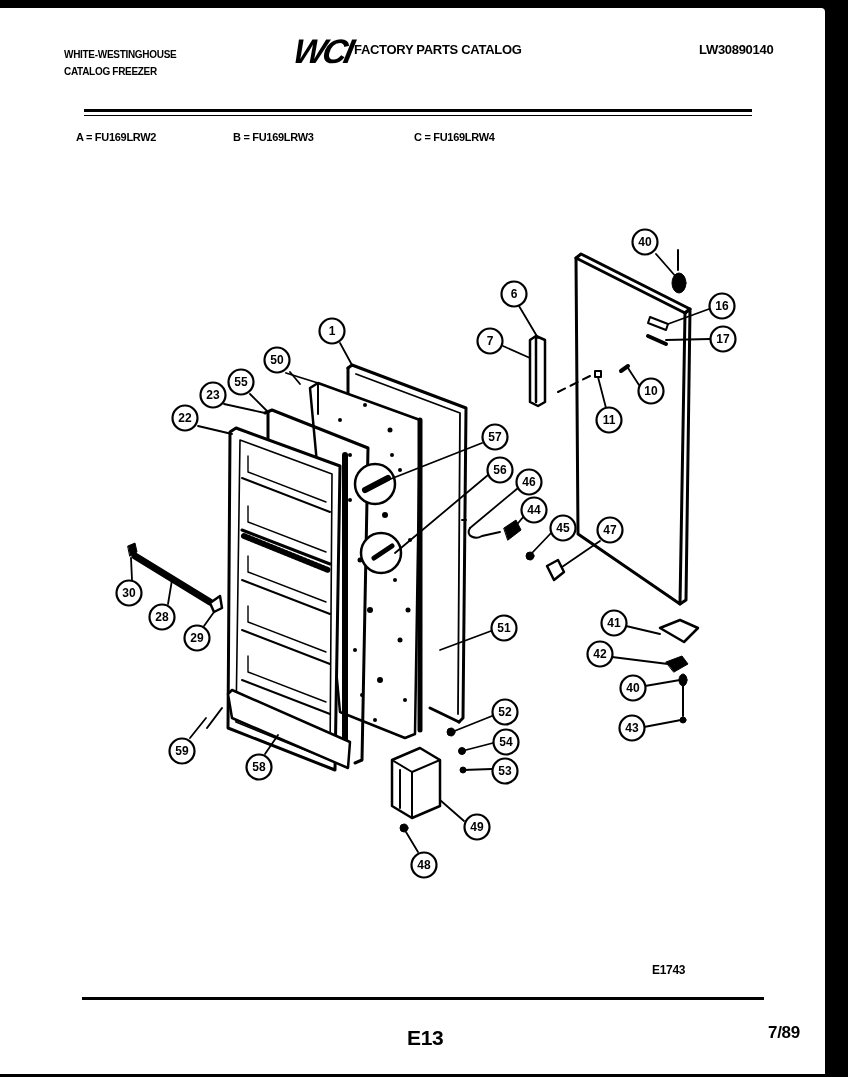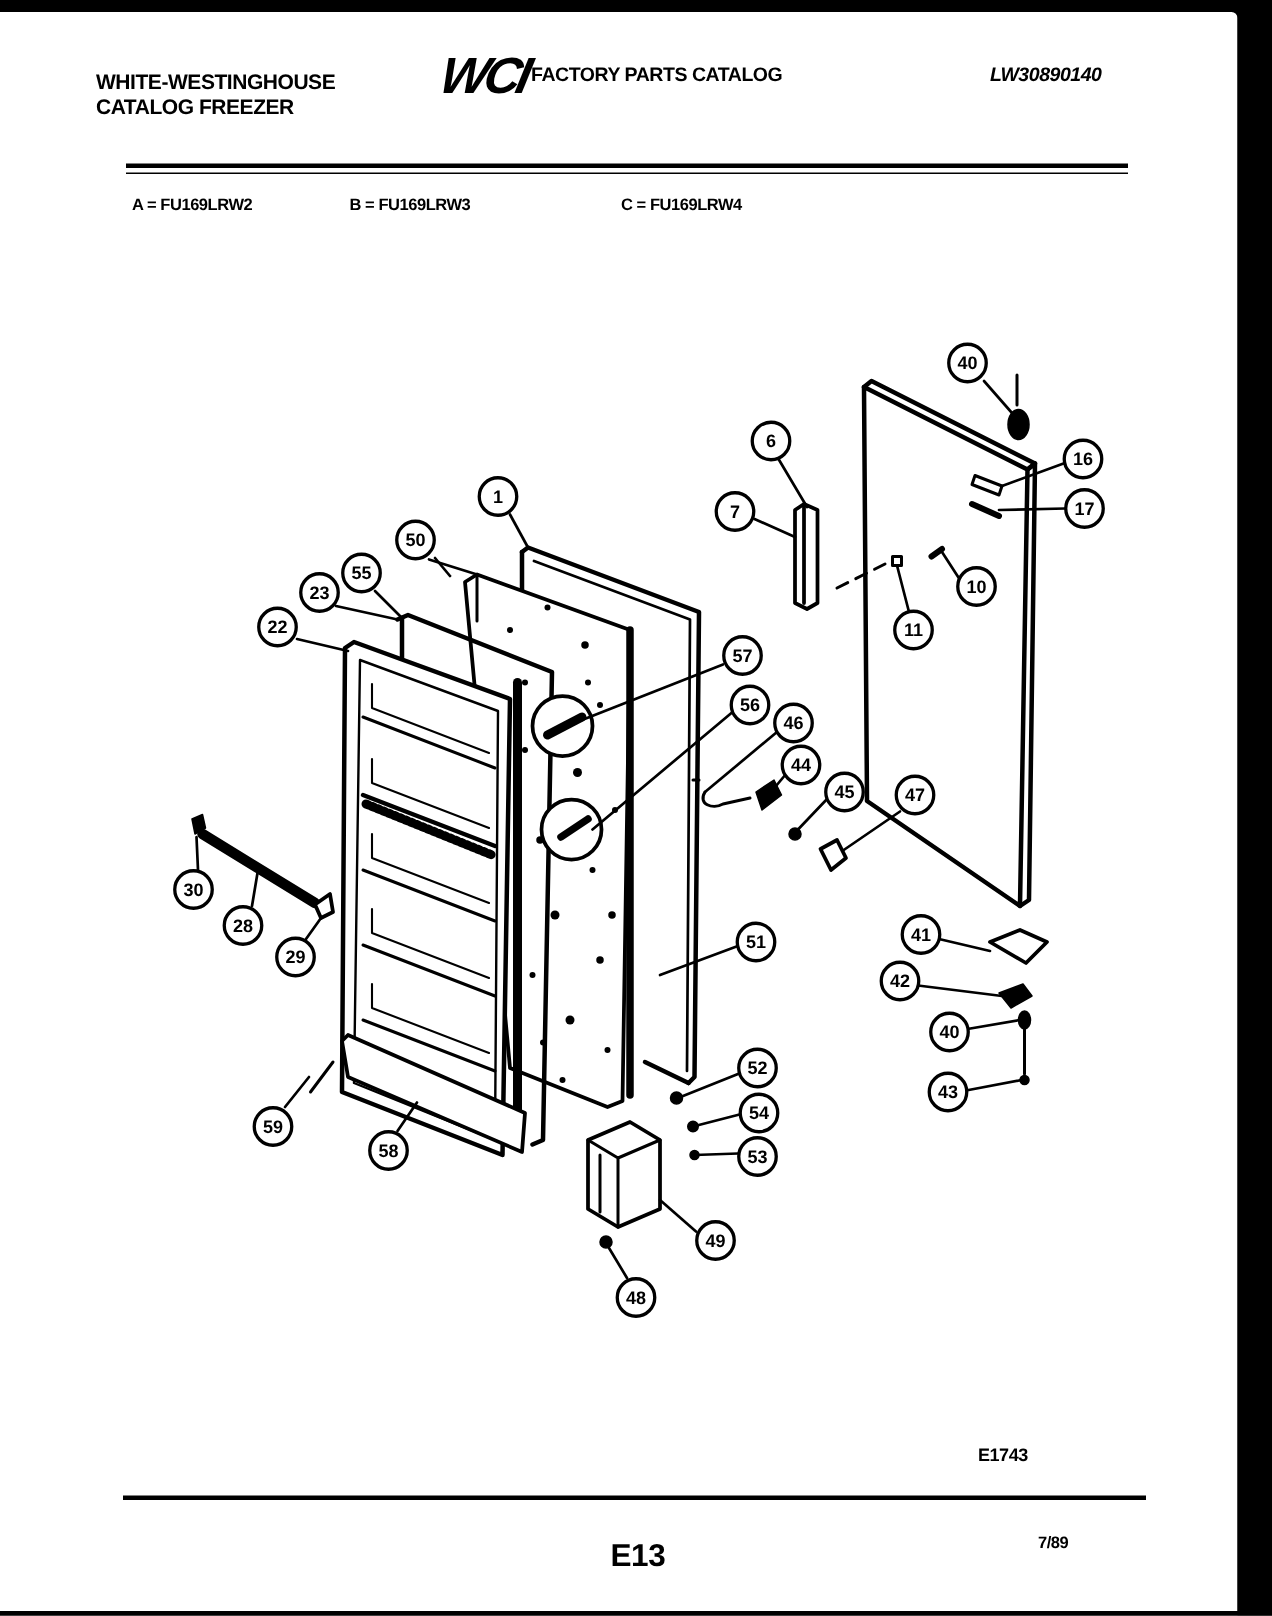--- a/index.html
+++ b/index.html
@@ -1,28 +1,28 @@
 <!DOCTYPE html>
 <html><head>
   <meta charset="utf-8">
   <style>
     html, body { margin: 0; padding: 0; background: #000; }
     body { width: 848px; height: 1077px; position: relative; overflow: hidden; font-family: "Liberation Sans", sans-serif; }
     .page { position: absolute; left: 0; top: 8px; width: 825px; height: 1066px; background: #fff; border-top-right-radius: 4px; }
     .right-edge { position: absolute; left: 825px; top: 0; width: 23px; height: 1077px; background: #000; }
     .txt { position: absolute; font-weight: bold; color: #000; white-space: nowrap; letter-spacing: -0.3px; }
-    .brand { left: 64px; top: 46px; font-size: 14px; line-height: 17px; }
+    .brand { left: 64px; top: 46px; font-size: 10px; line-height: 17px; }
     .logo { left: 294px; top: 34px; font-size: 34px; font-style: italic; font-weight: 900; letter-spacing: -3px; transform: skewX(-12deg); line-height: 34px; }
     .catalog-title { left: 338px; top: 42px; font-size: 13px; margin-left: 16px; }
-    .catalog-id { left: 660px; top: 42px; font-size: 13px; font-style: italic; }
+    .catalog-id { left: 699px; top: 42px; font-size: 13px; }
     .rule { position: absolute; background: #000; }
     .models { top: 131px; font-size: 11px; }
     .fig-id { left: 652px; top: 963px; font-size: 12px; }
     .page-num { left: 407px; top: 1026px; font-size: 21px; }
-    .date { left: 692px; top: 1023px; font-size: 11px; }
+    .date { left: 768px; top: 1023px; font-size: 17px; }
     svg.diagram { position: absolute; left: 0; top: 0; }
     .callout circle { fill: #fff; stroke: #000; stroke-width: 2.2; }
     .callout text { font-family: "Liberation Sans", sans-serif; font-weight: bold; font-size: 12px; text-anchor: middle; dominant-baseline: central; }
   </style>
 </head>
 <body>
 
 <div class="page"></div>
 <div class="right-edge"></div>
 
@@ -30,21 +30,21 @@
   <div>WHITE-WESTINGHOUSE</div>
   <div>CATALOG FREEZER</div>
 </div>
 <div class="txt logo">WCI</div>
 <div class="txt catalog-title">FACTORY PARTS CATALOG</div>
 <div class="txt catalog-id">LW30890140</div>
 
 <div class="rule" style="left:84px; top:109px; width:668px; height:3px;"></div>
 <div class="rule" style="left:84px; top:115px; width:668px; height:1px;"></div>
 
-<div class="txt models" style="left:88px;">A = FU169LRW2</div>
+<div class="txt models" style="left:76px;">A = FU169LRW2</div>
 <div class="txt models" style="left:233px;">B = FU169LRW3</div>
 <div class="txt models" style="left:394px;margin-left:20px;">C = FU169LRW4</div>
 
 <svg class="diagram" width="848" height="1077">
   <g fill="none" stroke="#000" stroke-linecap="round" stroke-linejoin="round">
 
     <g stroke-width="3">
       <path d="M576,258 L685,313 L680,604 L578,534 Z" fill="#fff"></path>
       <path d="M576,258 L581,254 L690,309 L685,313"></path>
       <path d="M685,313 L690,309 L686,600 L680,604"></path>

